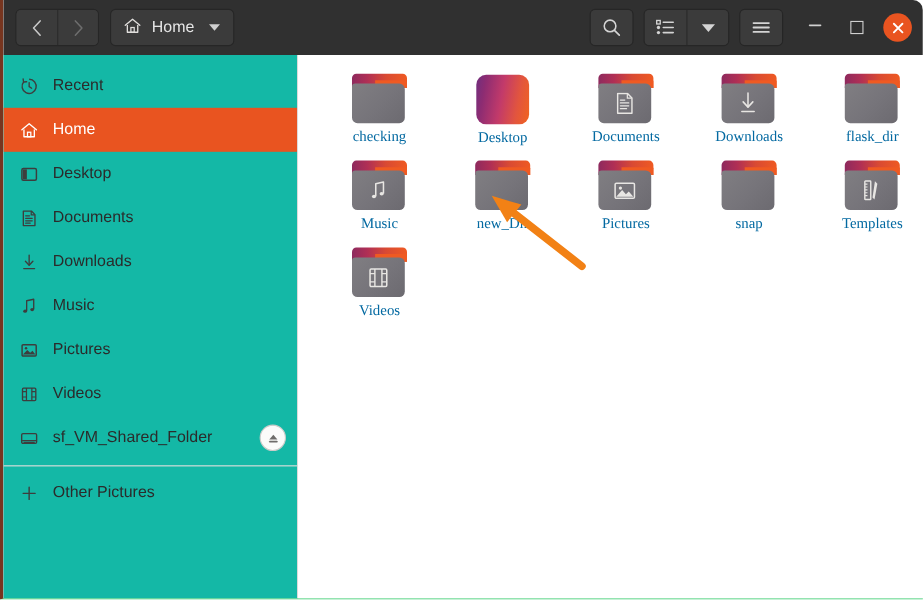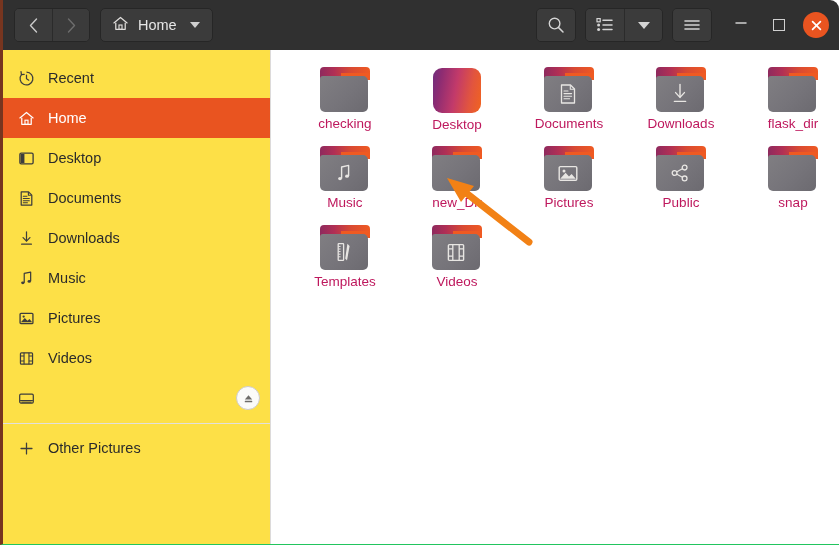--- a/index.html
+++ b/index.html
@@ -90,21 +90,21 @@
     color: #ffffff; font-size: 14px; font-weight: 400;
     margin-left: 6px; margin-right: 4px;
   }
 
   
   #body { flex: 1; display: flex; min-height: 0; }
 
   
   #sidebar {
     width: 268px; min-width: 268px;
-    background: #fde047;
+    background: #14b8a6;
     border-right: 1px solid #dcdada;
     padding-top: 8px;
     overflow: hidden;
   }
   .side-item {
     display: flex; align-items: center;
     height: 40px;
     padding-left: 14px; padding-right: 10px;
     color: #2b2b2b; font-size: 14.5px;
     gap: 13px;
@@ -137,23 +137,24 @@
     grid-template-columns: repeat(5, 112px);
     grid-auto-rows: 79px;
     column-gap: 0px; row-gap: 0px;
   }
   .fitem {
     display: flex; flex-direction: column; align-items: center;
     padding-top: 3px;
   }
   .fname {
     margin-top: 4px;
-    font-size: 13.5px; color: #be185d;
+    font-size: 13.5px; color: #0369a1;
     white-space: nowrap;
     text-align: center;
+    font-family: Liberation Serif, serif;
   }
 
   
   .folder { position: relative; width: 52px; height: 45px; }
   .folder .tab {
     position: absolute; left: 1px; top: 0;
     width: 50px; height: 13px;
     border-radius: 4px 4px 0 0;
     background: linear-gradient(90deg,#8e2a5e 0%,#b02f55 28%,#d94a33 62%,#ef5a22 100%);
   }
@@ -362,20 +363,21 @@
 
 
       <div class="side-item">
         <span class="sicon">
           <svg width="17" height="17" viewBox="0 0 18 18">
             <rect x="1.8" y="4.4" width="14.4" height="9.4" rx="1.3" fill="none" stroke="currentColor" stroke-width="1.3"></rect>
             <path d="M2.2 11.2 H15.8" stroke="currentColor" stroke-width="1.2"></path>
             <path d="M3.6 12.9 H14.4" stroke="currentColor" stroke-width="1.1"></path>
           </svg>
         </span>
+        <span class="side-label">sf_VM_Shared_Folder</span>
         <span class="eject">
           <svg width="13" height="13" viewBox="0 0 14 14">
             <path d="M7 3.4 L11 8.2 H3 Z" fill="#6e6c6a"></path>
             <rect x="3" y="9.4" width="8" height="1.7" rx="0.4" fill="#6e6c6a"></rect>
           </svg>
         </span>
       </div>
 
       <div class="side-sep"></div>
 
@@ -474,35 +476,20 @@
               <svg width="20" height="17" viewBox="0 0 20 17">
                 <rect x="1.2" y="1.6" width="17.6" height="13.6" rx="1.2" fill="none" stroke="currentColor" stroke-width="1.4"></rect>
                 <circle cx="6" cy="6" r="1.5" fill="currentColor"></circle>
                 <path d="M2.2 13.8 L7.6 7.8 L11 11.6 L13.6 9 L17.8 13.8 Z" fill="currentColor"></path>
               </svg>
             </div>
           </div>
           <div class="fname">Pictures</div>
         </div>
 
-        <div class="fitem">
-          <div class="folder">
-            <div class="tab"></div>
-              <div class="bodyf"></div>
-            <div class="glyph">
-              <svg width="20" height="20" viewBox="0 0 20 20">
-                <circle cx="14.6" cy="4.6" r="2.4" fill="none" stroke="currentColor" stroke-width="1.3"></circle>
-                <circle cx="14.6" cy="15.4" r="2.4" fill="none" stroke="currentColor" stroke-width="1.3"></circle>
-                <circle cx="4.6" cy="10" r="2.4" fill="none" stroke="currentColor" stroke-width="1.3"></circle>
-                <path d="M6.9 8.8 L12.4 5.8 M6.9 11.2 L12.4 14.2" stroke="currentColor" stroke-width="1.3" stroke-linecap="round"></path>
-              </svg>
-            </div>
-          </div>
-          <div class="fname">Public</div>
-        </div>
 
         <div class="fitem">
           <div class="folder">
             <div class="tab"></div>
               <div class="bodyf"></div>
           </div>
           <div class="fname">snap</div>
         </div>
 
         <div class="fitem">

